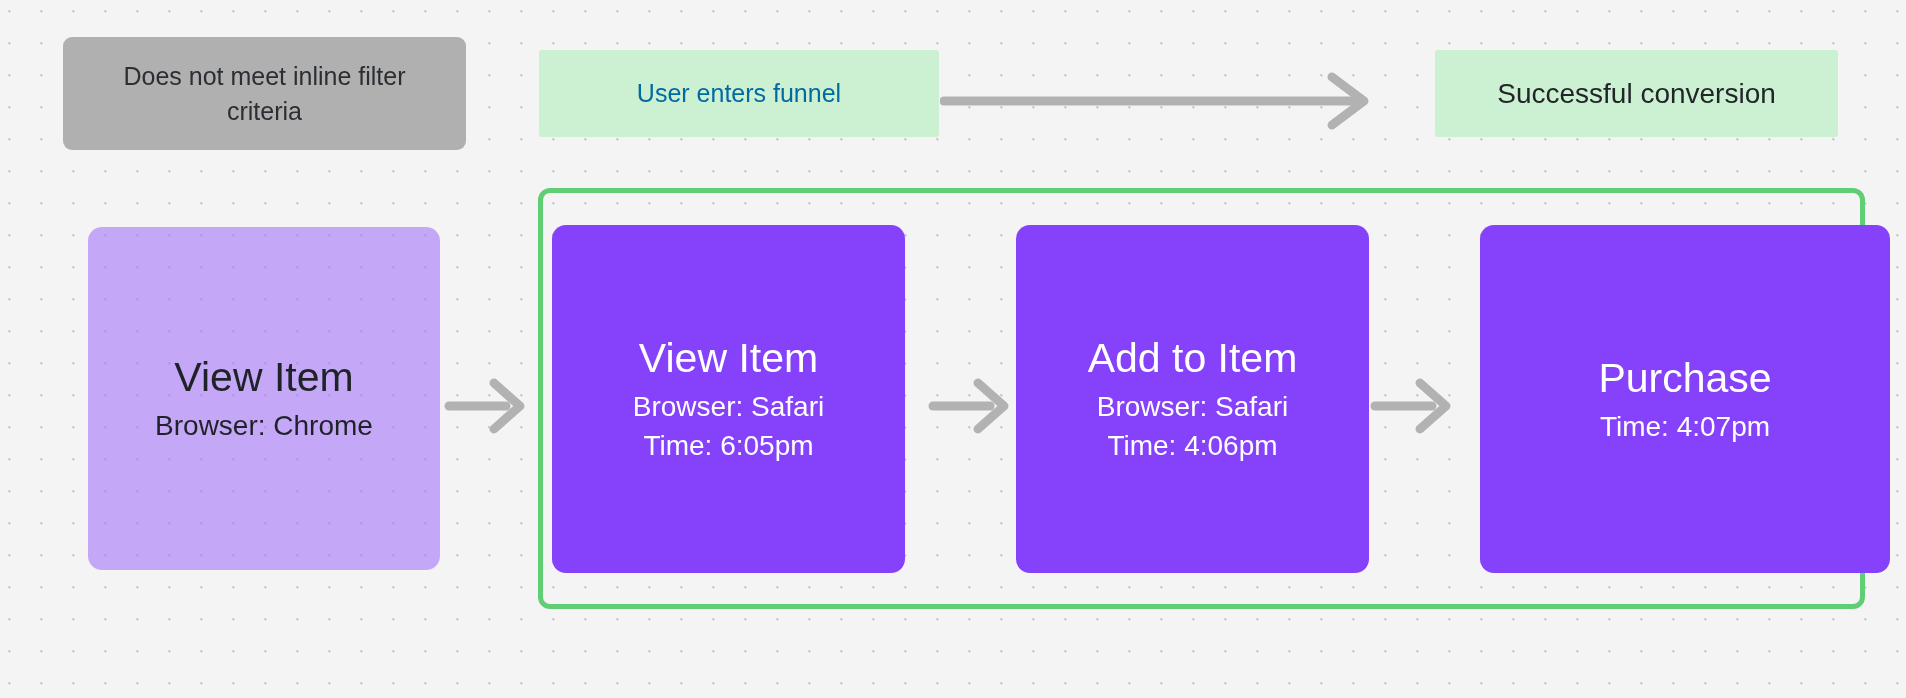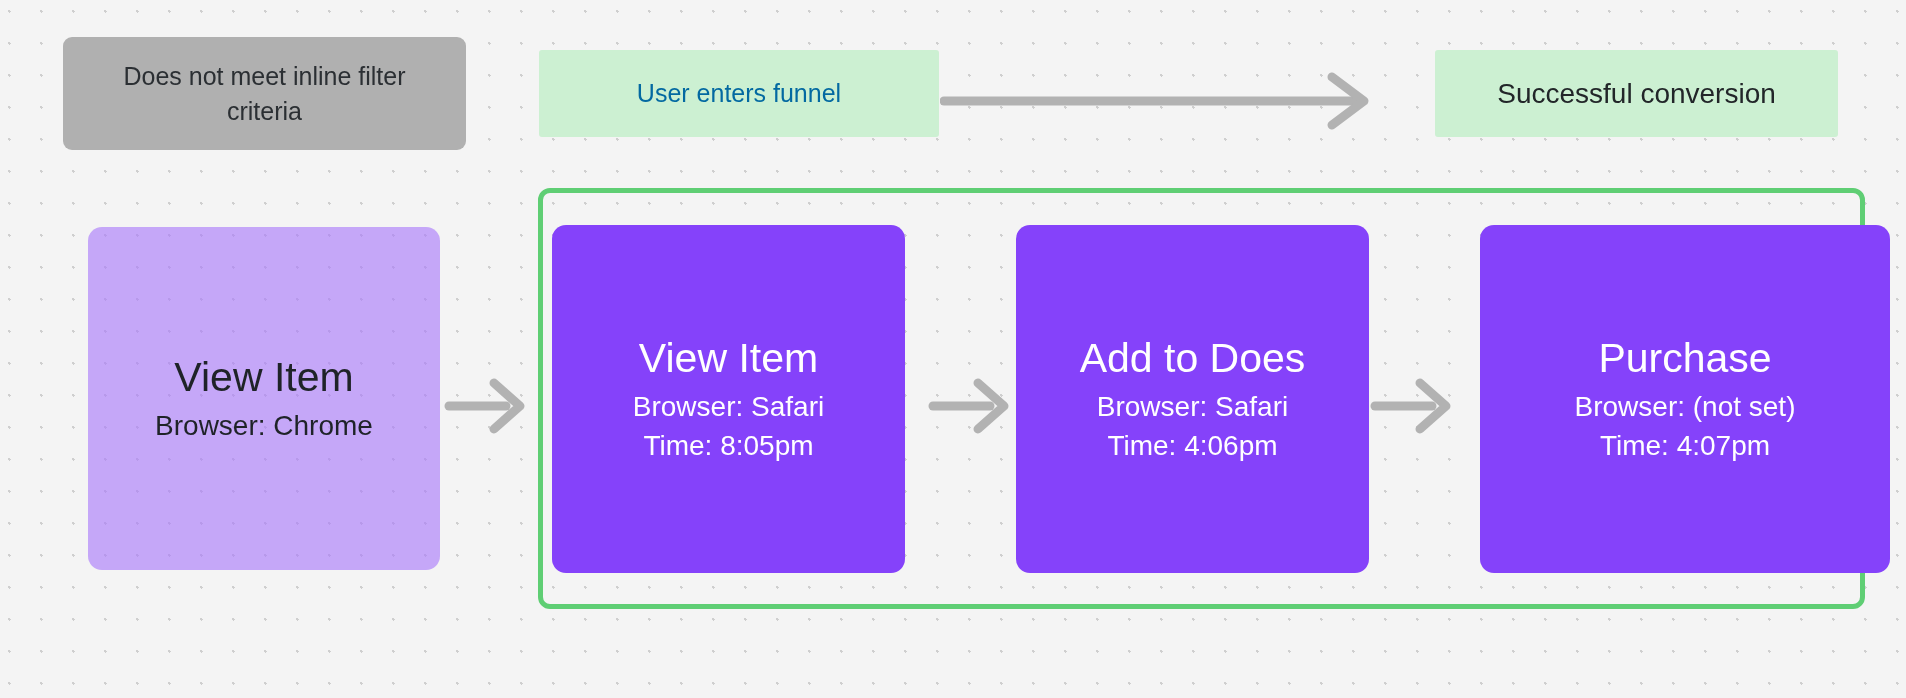--- a/index.html
+++ b/index.html
@@ -150,38 +150,37 @@
   </div>
 
   <svg class="arrow" id="arrow-1" width="86" height="62" viewBox="0 0 86 62">
     <line x1="5" y1="31" x2="62" y2="31" stroke="#b2b2b2" stroke-width="9" stroke-linecap="round"></line>
     <polyline points="50,8 76,31 50,54" fill="none" stroke="#b2b2b2" stroke-width="9" stroke-linecap="round" stroke-linejoin="round"></polyline>
   </svg>
 
   <div class="card included" id="card-1">
     <div class="card-title">View Item</div>
     <div class="card-line">Browser: Safari</div>
-    <div class="card-line">Time: 8:05pm</div>
+    <div class="card-line">Time: 6:05pm</div>
   </div>
 
   <svg class="arrow" id="arrow-2" width="86" height="62" viewBox="0 0 86 62">
     <line x1="5" y1="31" x2="62" y2="31" stroke="#b2b2b2" stroke-width="9" stroke-linecap="round"></line>
     <polyline points="50,8 76,31 50,54" fill="none" stroke="#b2b2b2" stroke-width="9" stroke-linecap="round" stroke-linejoin="round"></polyline>
   </svg>
 
   <div class="card included" id="card-2">
-    <div class="card-title">Add to Does</div>
+    <div class="card-title">Add to Item</div>
     <div class="card-line">Browser: Safari</div>
     <div class="card-line">Time: 4:06pm</div>
   </div>
 
   <svg class="arrow" id="arrow-3" width="86" height="62" viewBox="0 0 86 62">
     <line x1="5" y1="31" x2="62" y2="31" stroke="#b2b2b2" stroke-width="9" stroke-linecap="round"></line>
     <polyline points="50,8 76,31 50,54" fill="none" stroke="#b2b2b2" stroke-width="9" stroke-linecap="round" stroke-linejoin="round"></polyline>
   </svg>
 
   <div class="card included" id="card-3">
     <div class="card-title">Purchase</div>
-    <div class="card-line">Browser: (not set)</div>
     <div class="card-line">Time: 4:07pm</div>
   </div>
 
 </div>
 
 </body></html>

